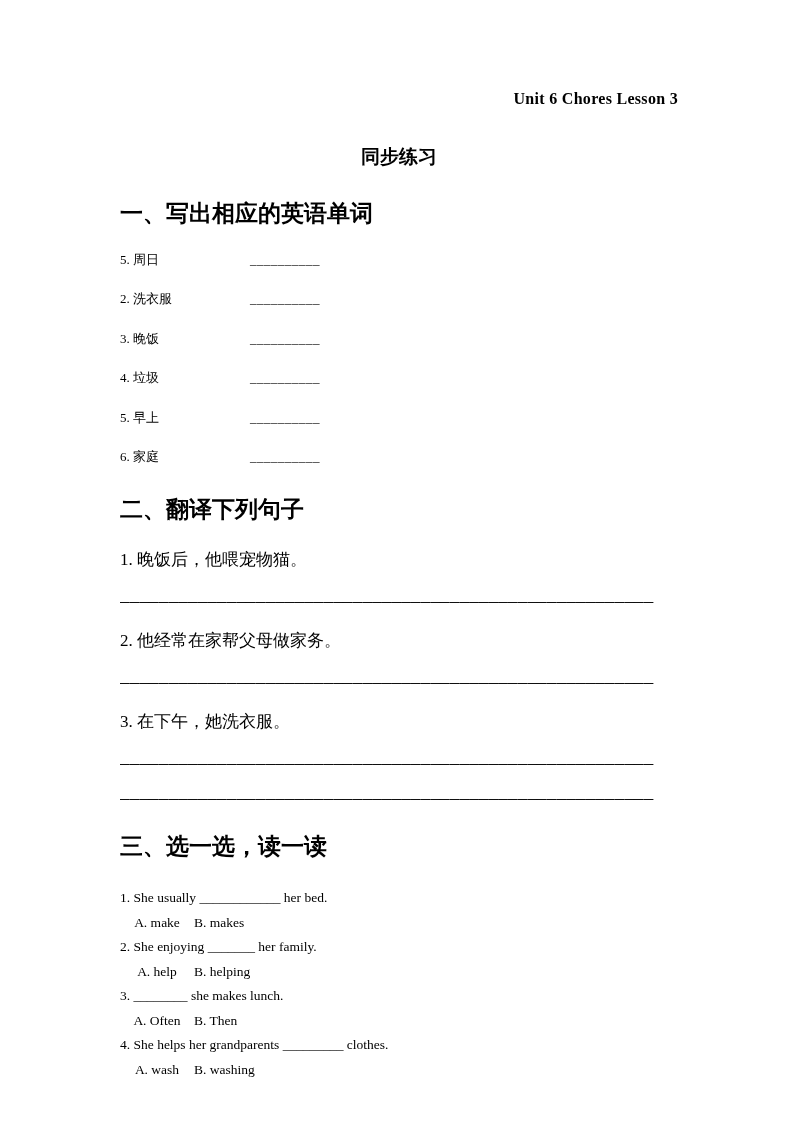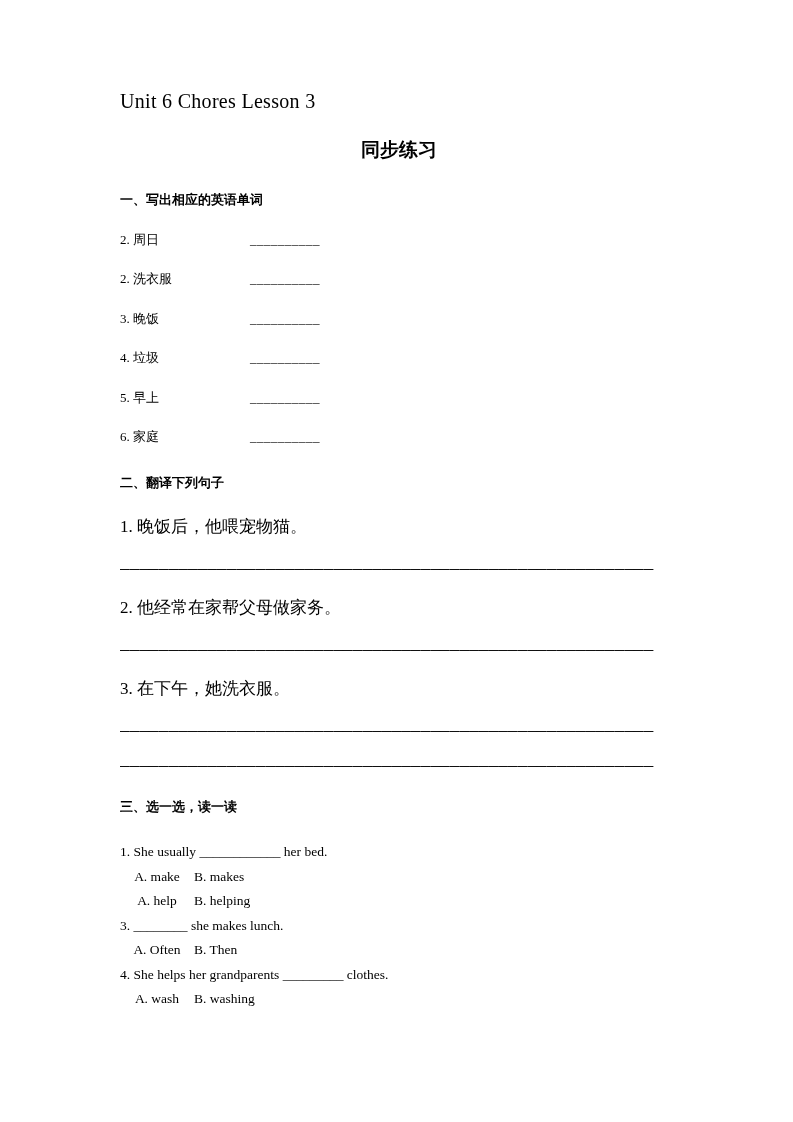--- a/index.html
+++ b/index.html
@@ -9,35 +9,35 @@
     color: #000000;
     font-family: "Liberation Serif", "DejaVu Serif", serif;
   }
   .page {
     width: 793px;
     height: 1122px;
     padding: 90px 115px 40px 120px;
     background: #ffffff;
   }
   .title {
-    text-align: left;
-    font-size: 20px;
-    font-weight: normal;
+    text-align: right;
+    font-size: 16px;
+    font-weight: bold;
     font-family: "Liberation Serif", serif;
     letter-spacing: 0.3px;
   }
   .subtitle {
     text-align: center;
     font-size: 19px;
     font-weight: bold;
     font-family: "Liberation Sans", "DejaVu Sans", sans-serif;
-    margin-top: 24px;
+    margin-top: 36px;
   }
   .sec-head {
-    font-size: 13px;
+    font-size: 23px;
     font-weight: bold;
     font-family: "Liberation Sans", "DejaVu Sans", sans-serif;
     margin-top: 28px;
   }
   
   .word-row {
     display: flex;
     align-items: baseline;
     font-size: 13px;
     margin-top: 21.5px;
@@ -70,21 +70,21 @@
 
 <div class="page">
 
   <h1 class="title">Unit 6 Chores Lesson 3</h1>
   <h2 class="subtitle">同步练习</h2>
 
   <section>
     <h3 class="sec-head">一、写出相应的英语单词</h3>
 
     <div class="word-row">
-      <span class="w-label">2. 周日</span>
+      <span class="w-label">5. 周日</span>
       <span class="w-blank">__________</span>
     </div>
     <div class="word-row">
       <span class="w-label">2. 洗衣服</span>
       <span class="w-blank">__________</span>
     </div>
     <div class="word-row">
       <span class="w-label">3. 晚饭</span>
       <span class="w-blank">__________</span>
     </div>
@@ -122,20 +122,21 @@
     </div>
   </section>
 
   <section>
     <h3 class="sec-head">三、选一选，读一读</h3>
 
     <div class="mc-block">
       <p class="mc-line">1. She usually ____________ her bed.</p>
       <p class="mc-line"><span class="opt-a">A. make</span><span class="opt-b">B. makes</span></p>
 
+      <p class="mc-line">2. She enjoying _______ her family.</p>
       <p class="mc-line"><span class="opt-a">A. help</span><span class="opt-b">B. helping</span></p>
 
       <p class="mc-line">3. ________ she makes lunch.</p>
       <p class="mc-line"><span class="opt-a">A. Often</span><span class="opt-b">B. Then</span></p>
 
       <p class="mc-line">4. She helps her grandparents _________ clothes.</p>
       <p class="mc-line"><span class="opt-a">A. wash</span><span class="opt-b">B. washing</span></p>
     </div>
   </section>
 

